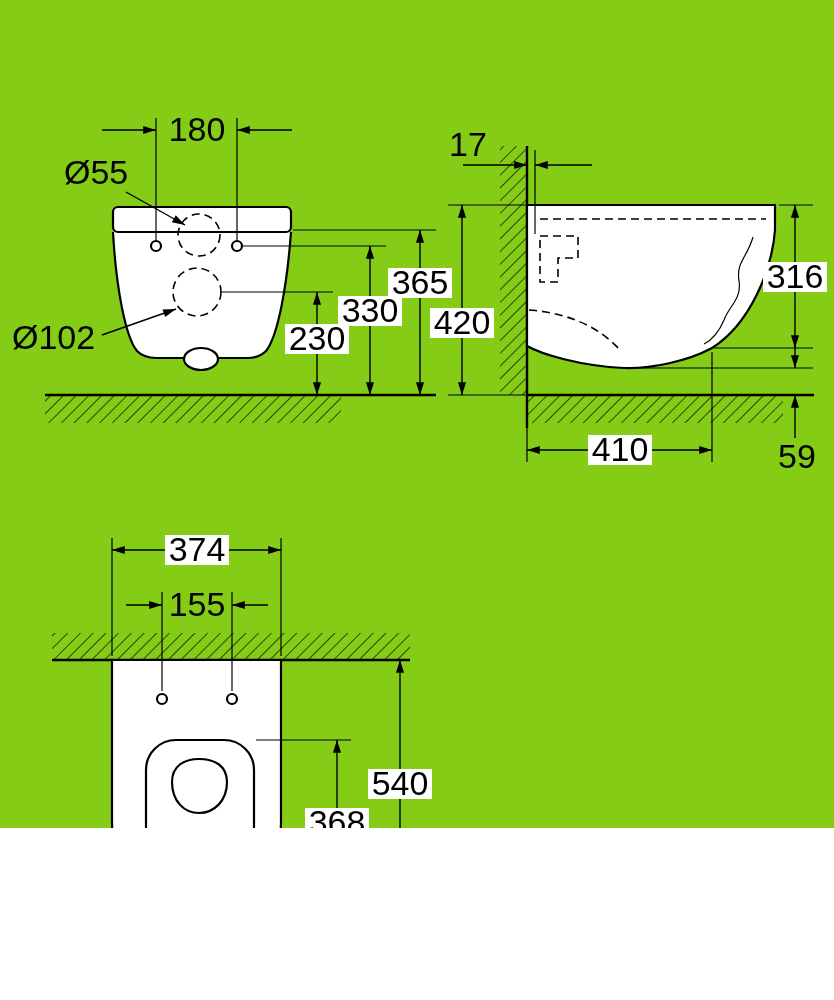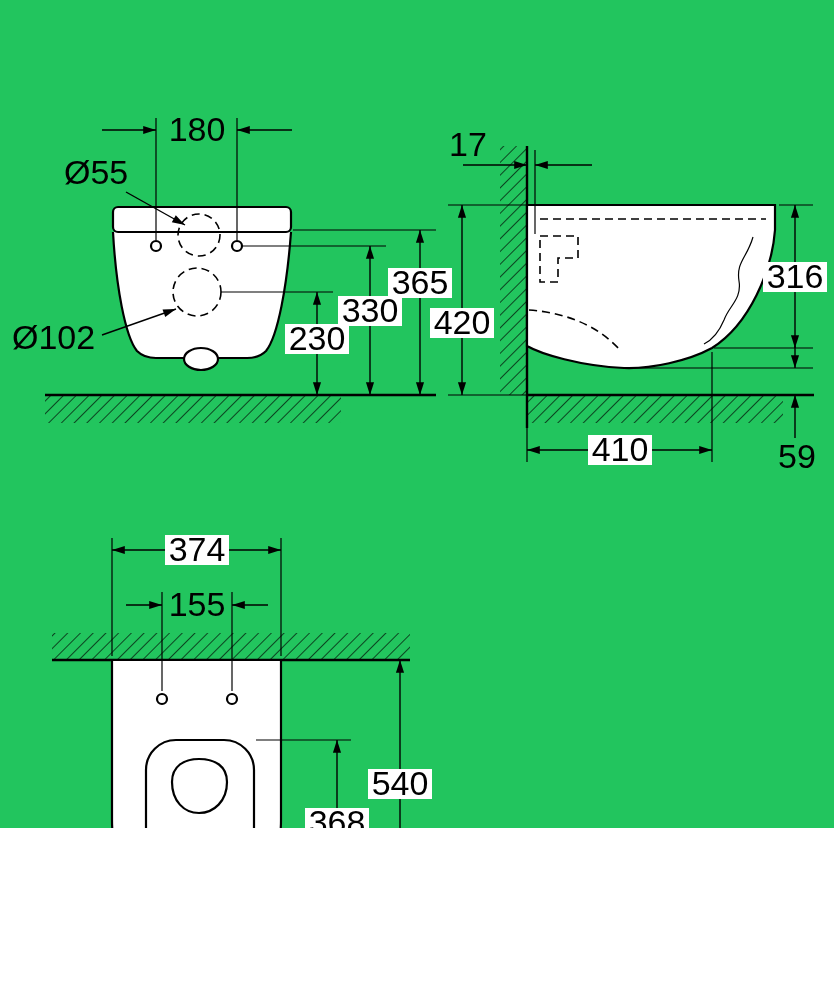--- a/index.html
+++ b/index.html
@@ -1,16 +1,16 @@
 <!DOCTYPE html>
 <html><head>
 <meta charset="utf-8">
 <style>
   html,body{margin:0;padding:0;background:#ffffff;}
-  .page{width:834px;height:828px;background:#22c55e;position:relative;overflow:hidden;}
+  .page{width:834px;height:828px;background:#84cc16;position:relative;overflow:hidden;}
   svg{display:block;}
   .obj{stroke:#000;stroke-width:2.2;fill:#fff;}
   .objline{stroke:#000;stroke-width:2.2;fill:none;}
   .bold{stroke:#000;stroke-width:2.4;fill:none;}
   .thin{stroke:#000;stroke-width:1.2;fill:none;}
   .dim{stroke:#000;stroke-width:1.4;fill:none;}
   .dash{stroke:#000;stroke-width:1.6;fill:none;stroke-dasharray:8 5;}
   .mask{fill:#fff;stroke:none;}
   .dimtext{font-family:"Liberation Sans",sans-serif;font-size:34px;fill:#000;}
 </style>

